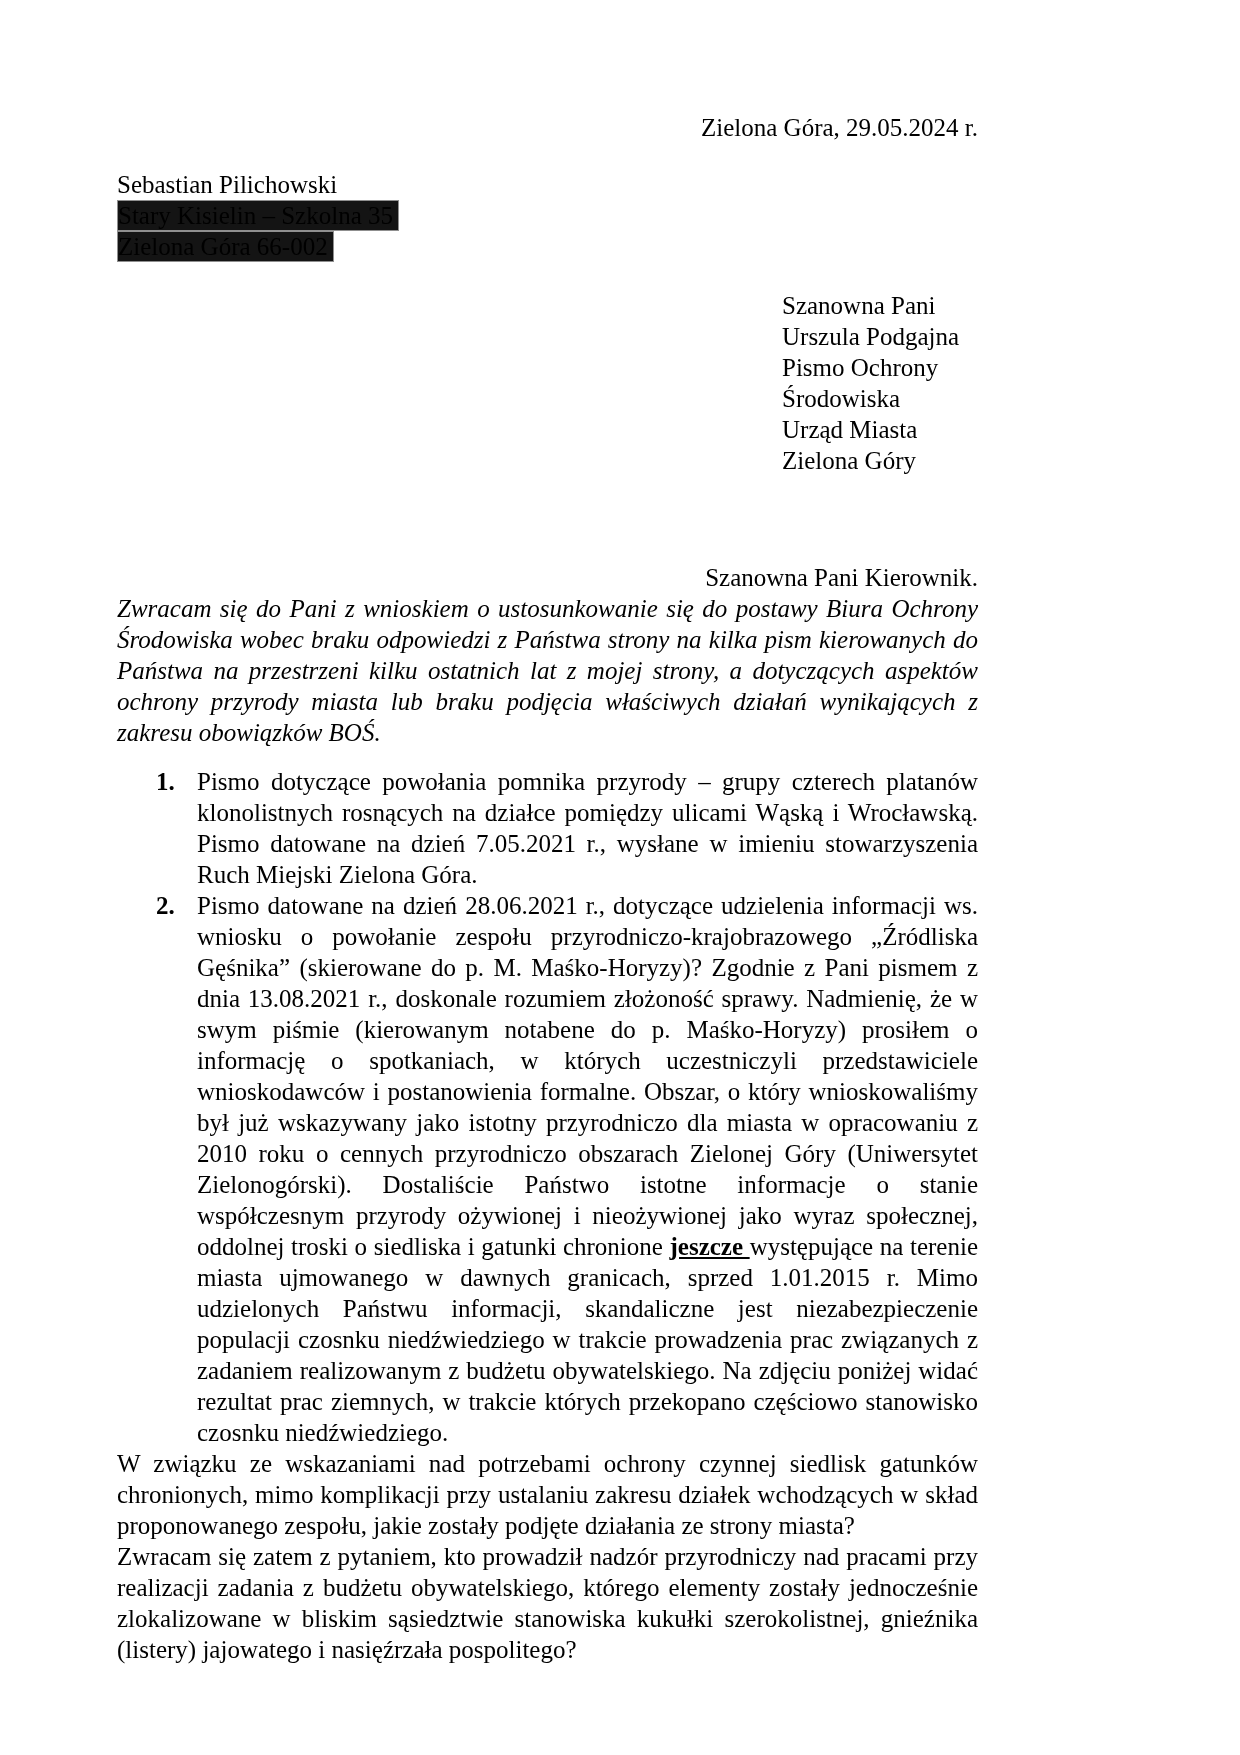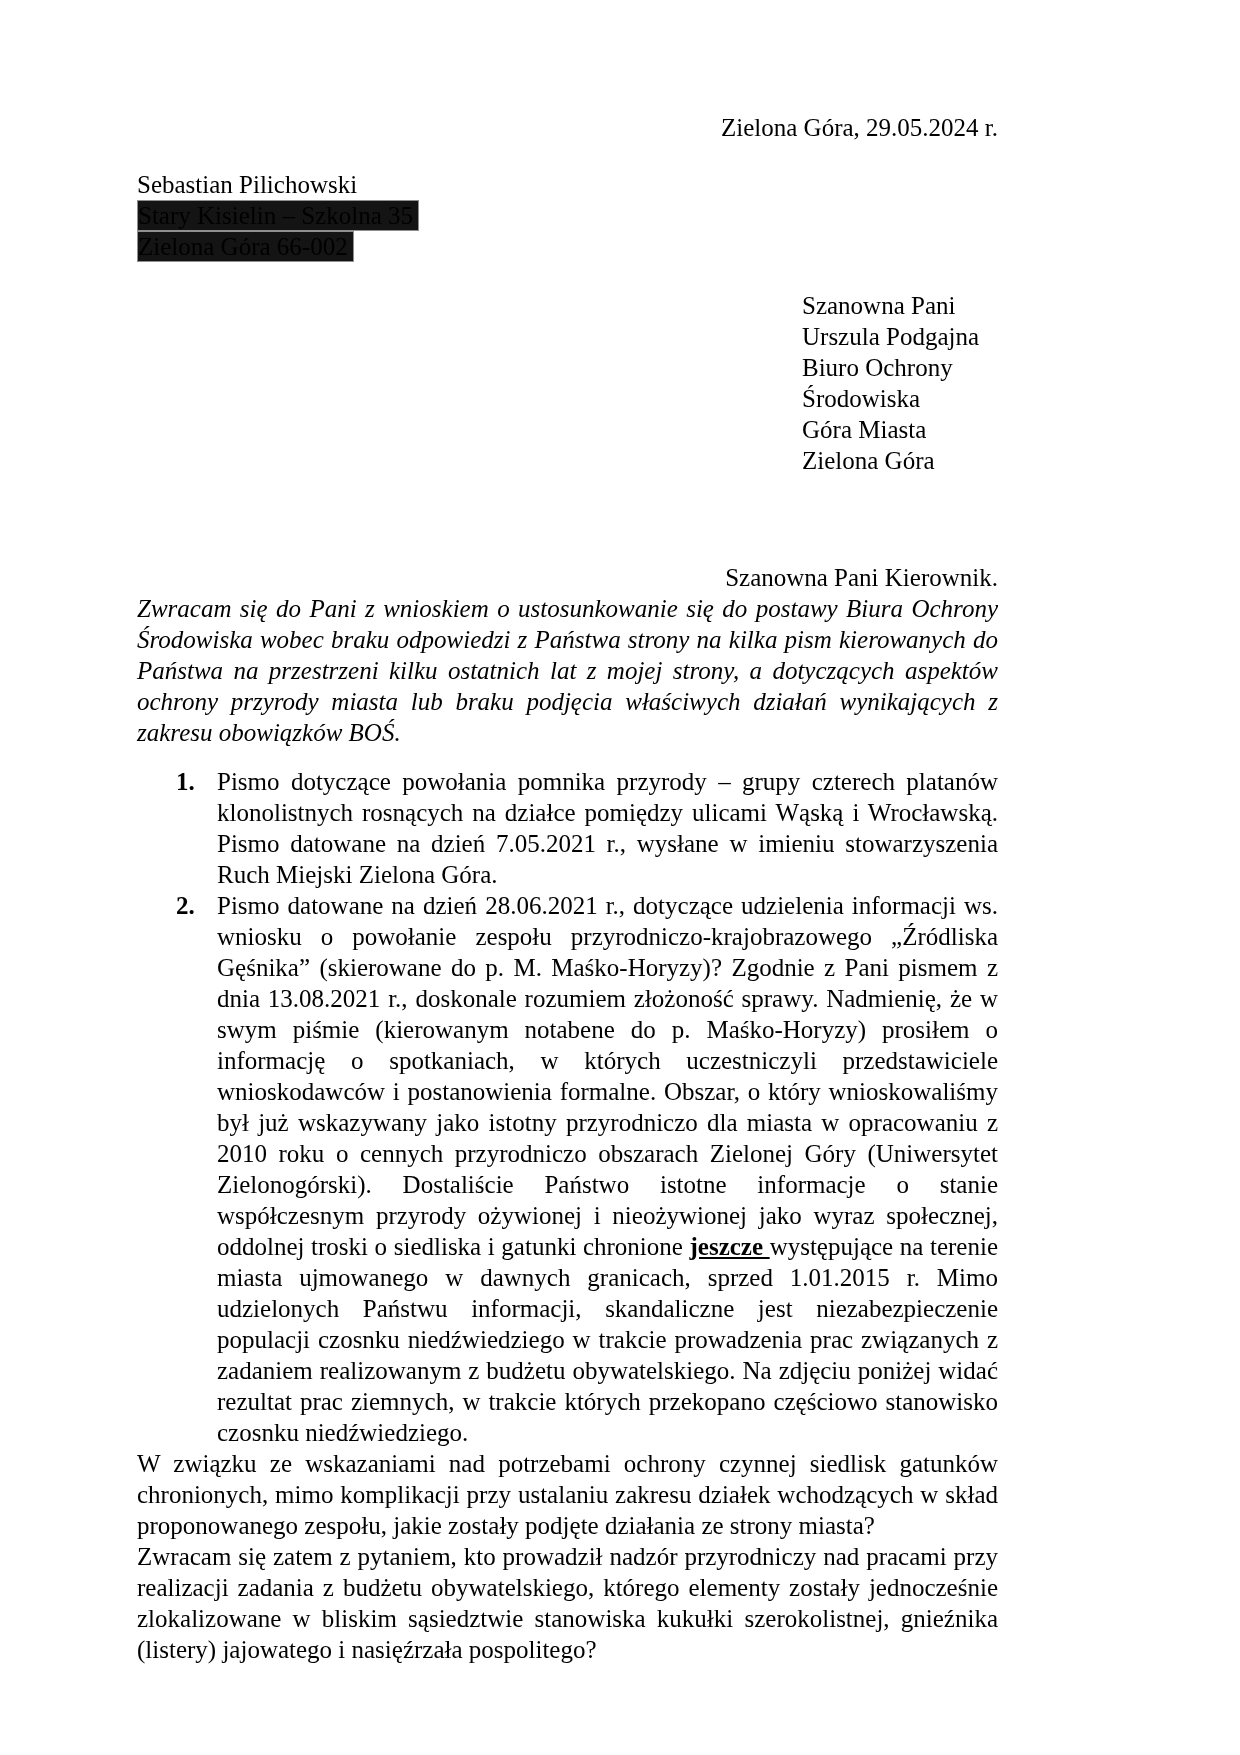--- a/index.html
+++ b/index.html
@@ -12,21 +12,20 @@
     width: 1096px;
     height: 1755px;
     background: #ffffff;
     box-sizing: border-box;
     padding: 112px 118px 4px 117px;
     overflow: hidden;
     font-family: "Liberation Serif", "DejaVu Serif", serif;
     font-size: 25px;
     line-height: 31px;
     color: #000000;
-    margin-left: 20px;
   }
   .date-line {
     text-align: right;
   }
   .sender-block {
     margin-top: 26px;
     font-family: Liberation Serif, serif;
   }
   .redacted-line {
     background: #141414;
@@ -80,22 +79,22 @@
   <div class="date-line">Zielona Góra, 29.05.2024 r.</div>
 
   <div class="sender-block">
     <div>Sebastian Pilichowski</div>
     <div class="redacted-line">Stary Kisielin – Szkolna 35</div>
     <div class="redacted-line">Zielona Góra 66-002</div>
   </div>
 
   <div class="recipient-block">
     <div>Szanowna Pani Urszula Podgajna</div>
-    <div>Biuro Ochrony Środowiska</div>
-    <div>Góra Miasta Zielona Góra</div>
+    <div>Pismo Ochrony Środowiska</div>
+    <div>Urząd Miasta Zielona Góry</div>
   </div>
 
   <p class="salutation">Szanowna Pani Kierownik.</p>
 
   <p class="body-par intro-par">Zwracam się do Pani z wnioskiem o ustosunkowanie się do postawy Biura Ochrony Środowiska wobec braku odpowiedzi z Państwa strony na kilka pism kierowanych do Państwa na przestrzeni kilku ostatnich lat z mojej strony, a dotyczących aspektów ochrony przyrody miasta lub braku podjęcia właściwych działań wynikających z zakresu obowiązków BOŚ.</p>
 
   <ol class="letter-list">
     <li class="list-item">
       <span class="list-number">1.</span>
       <span>Pismo dotyczące powołania pomnika przyrody – grupy czterech platanów klonolistnych rosnących na działce pomiędzy ulicami Wąską i Wrocławską. Pismo datowane na dzień 7.05.2021 r., wysłane w imieniu stowarzyszenia Ruch Miejski Zielona Góra.</span>

